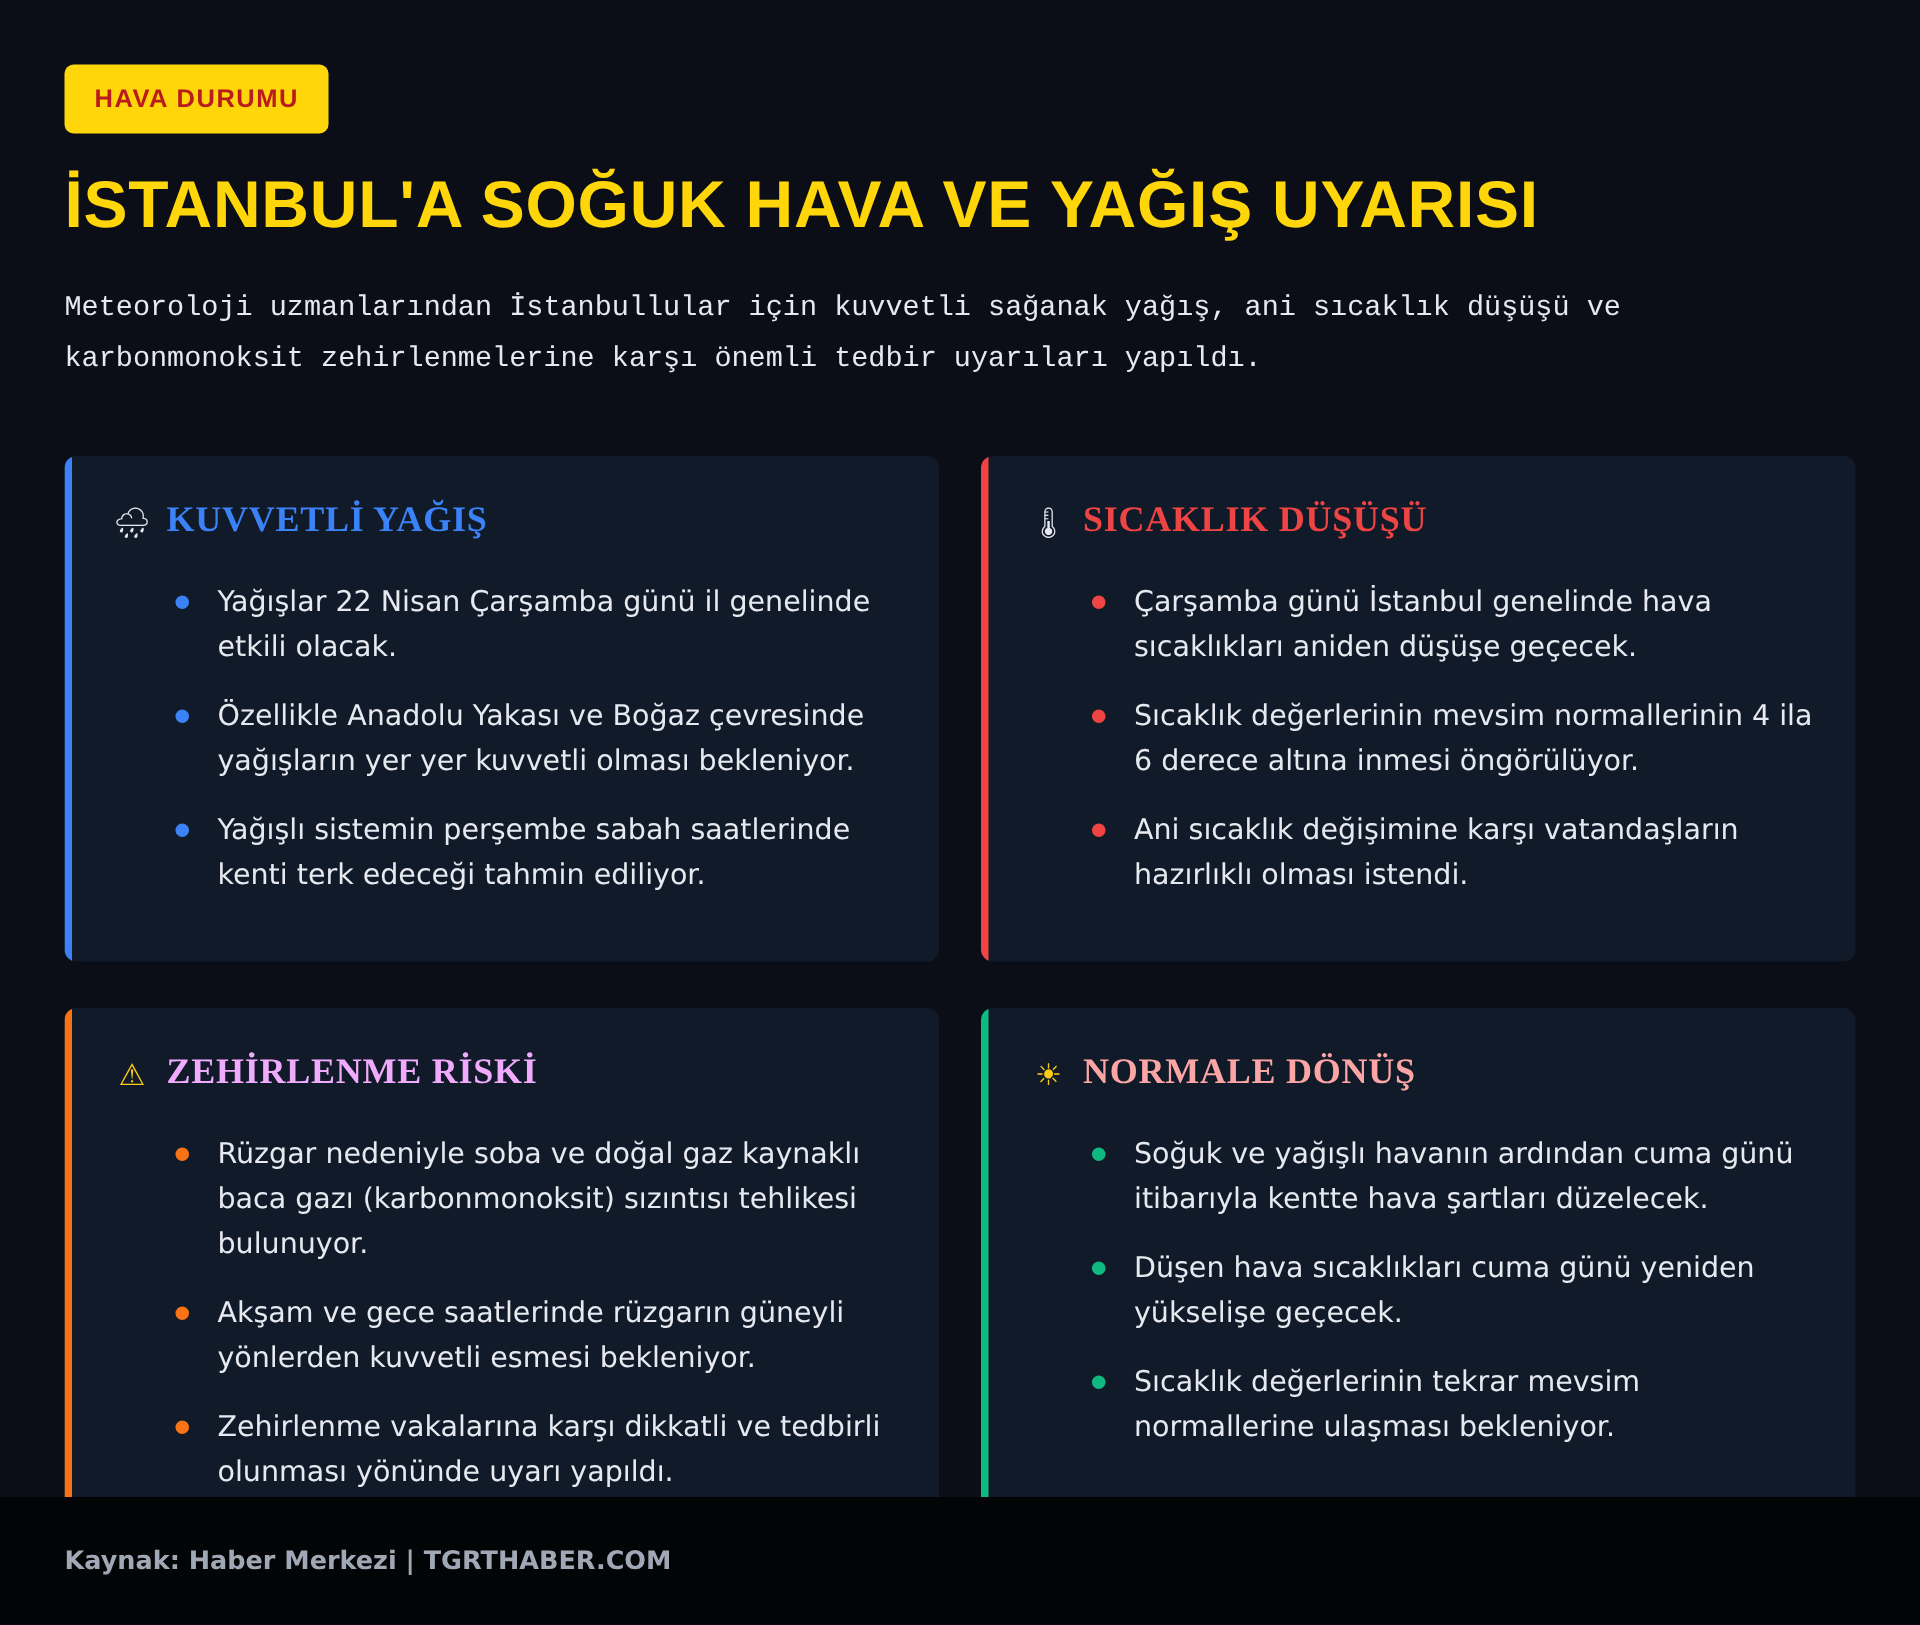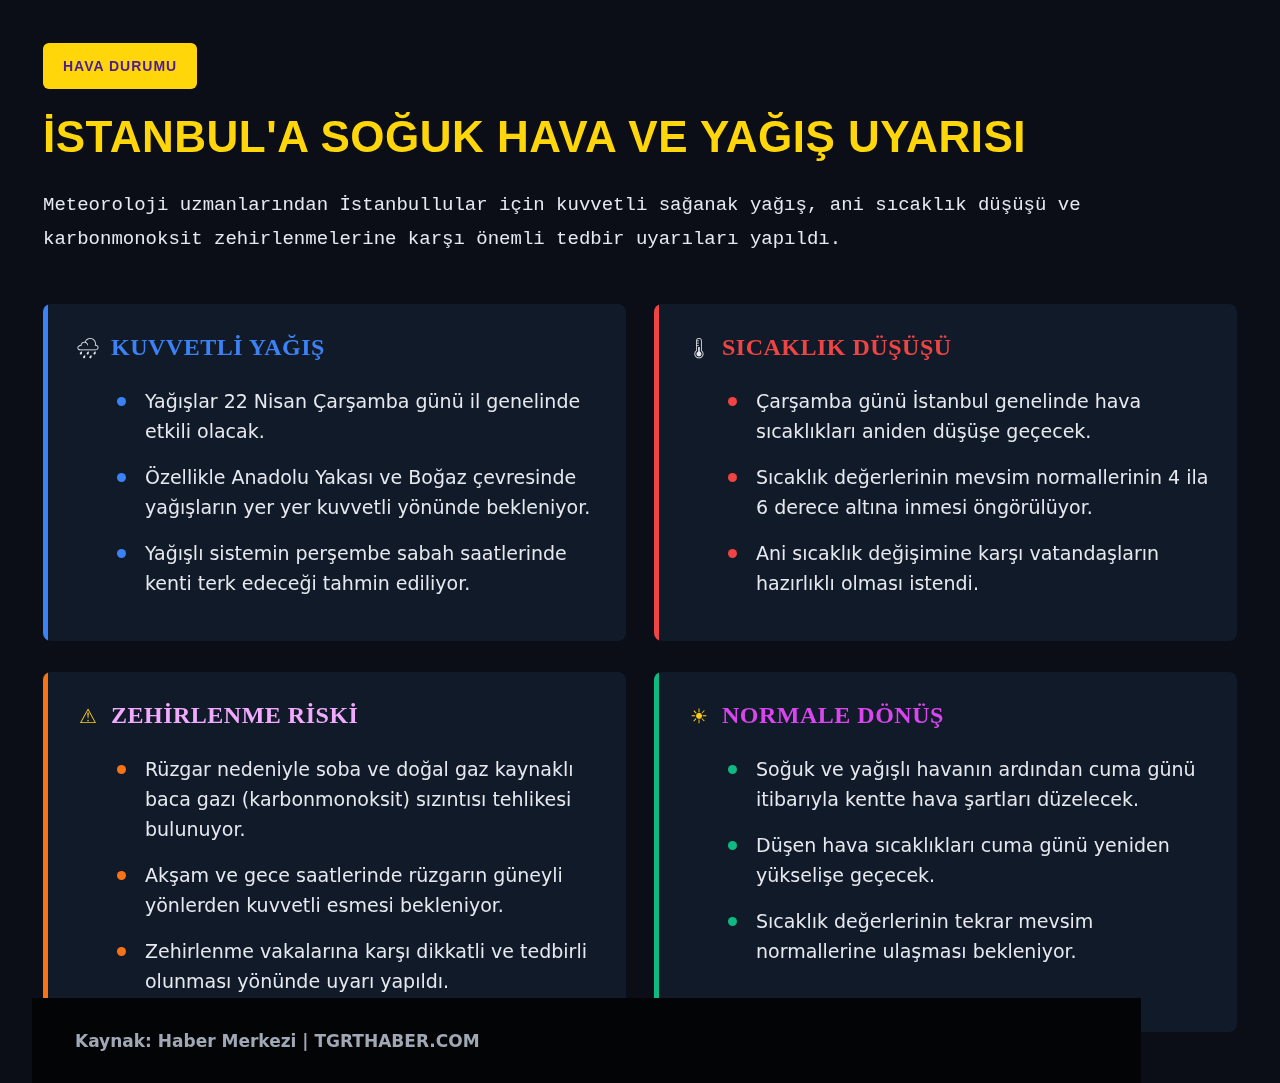--- a/index.html
+++ b/index.html
@@ -9,22 +9,22 @@
     font-family: "DejaVu Sans", sans-serif;
     color: #e6e9ef;
   }
   .page { position: relative; width: 1280px; height: 1083px; }
   .badge {
     position: absolute; left: 43px; top: 43px;
     height: 46px; padding: 0 20px;
     background: #ffd60a; border-radius: 6px;
     display: flex; align-items: center;
     font-family: "Liberation Sans", sans-serif;
-    font-weight: 700; font-size: 14px; letter-spacing: 1px;
-    color: #4c1d95;
+    font-weight: 700; font-size: 17px; letter-spacing: 1px;
+    color: #b91c1c;
   }
   .title {
     position: absolute; left: 43px; top: 112px;
     font-family: "Liberation Sans", sans-serif;
     font-weight: 900; font-size: 44px; letter-spacing: 0.5px;
     color: #ffd60a; white-space: nowrap;
   }
   .subtitle {
     position: absolute; left: 43px; top: 188px; width: 1120px;
     font-family: Liberation Mono, monospace;
@@ -59,23 +59,23 @@
   .card li {
     position: relative; padding-left: 28px;
     font-size: 19px; line-height: 30px; color: #e6e9ef;
     margin-bottom: 16px;
   }
   .card li .dot {
     position: absolute; left: 0; top: 11px;
     width: 9px; height: 9px; border-radius: 50%;
   }
   .footer {
-    position: absolute; left: 0; top: 998px; width: 1109px; height: 85px;
+    position: absolute; left: 0; top: 998px; width: 1280px; height: 85px;
     background: #030405;
-    display: flex; align-items: center; padding-left: 43px; margin-left: 32px;
+    display: flex; align-items: center; padding-left: 43px;
   }
   .footer span {
     font-family: "DejaVu Sans", sans-serif;
     font-size: 17px; font-weight: 700; color: #a1a8b5;
   }
 </style>
 </head>
 <body>
 
 <div class="page">
@@ -85,21 +85,21 @@
   <p class="subtitle">Meteoroloji uzmanlarından İstanbullular için kuvvetli sağanak yağış, ani sıcaklık düşüşü ve karbonmonoksit zehirlenmelerine karşı önemli tedbir uyarıları yapıldı.</p>
 
   <div class="card" style="left:43px; top:304px; width:583px; height:337px;">
     <div class="accent" style="background:#3b82f6;"></div>
     <div class="card-head">
       <span class="card-icon">🌧</span>
       <span class="card-title" style="color:#3b82f6;">KUVVETLİ YAĞIŞ</span>
     </div>
     <ul>
       <li><span class="dot" style="background:#3b82f6;"></span><span>Yağışlar 22 Nisan Çarşamba günü il genelinde etkili olacak.</span></li>
-      <li><span class="dot" style="background:#3b82f6;"></span><span>Özellikle Anadolu Yakası ve Boğaz çevresinde yağışların yer yer kuvvetli yönünde bekleniyor.</span></li>
+      <li><span class="dot" style="background:#3b82f6;"></span><span>Özellikle Anadolu Yakası ve Boğaz çevresinde yağışların yer yer kuvvetli olması bekleniyor.</span></li>
       <li><span class="dot" style="background:#3b82f6;"></span><span>Yağışlı sistemin perşembe sabah saatlerinde kenti terk edeceği tahmin ediliyor.</span></li>
     </ul>
   </div>
 
   <div class="card" style="left:654px; top:304px; width:583px; height:337px;">
     <div class="accent" style="background:#ef4444;"></div>
     <div class="card-head">
       <span class="card-icon">🌡</span>
       <span class="card-title" style="color:#ef4444;">SICAKLIK DÜŞÜŞÜ</span>
     </div>
@@ -120,21 +120,21 @@
       <li><span class="dot" style="background:#f97316;"></span><span>Rüzgar nedeniyle soba ve doğal gaz kaynaklı baca gazı (karbonmonoksit) sızıntısı tehlikesi bulunuyor.</span></li>
       <li><span class="dot" style="background:#f97316;"></span><span>Akşam ve gece saatlerinde rüzgarın güneyli yönlerden kuvvetli esmesi bekleniyor.</span></li>
       <li><span class="dot" style="background:#f97316;"></span><span>Zehirlenme vakalarına karşı dikkatli ve tedbirli olunması yönünde uyarı yapıldı.</span></li>
     </ul>
   </div>
 
   <div class="card" style="left:654px; top:672px; width:583px; height:360px;">
     <div class="accent" style="background:#10b981;"></div>
     <div class="card-head">
       <span class="card-icon" style="color:#facc15;">☀</span>
-      <span class="card-title" style="color:#d946ef;">NORMALE DÖNÜŞ</span>
+      <span class="card-title" style="color:#fca5a5;">NORMALE DÖNÜŞ</span>
     </div>
     <ul>
       <li><span class="dot" style="background:#10b981;"></span><span>Soğuk ve yağışlı havanın ardından cuma günü itibarıyla kentte hava şartları düzelecek.</span></li>
       <li><span class="dot" style="background:#10b981;"></span><span>Düşen hava sıcaklıkları cuma günü yeniden yükselişe geçecek.</span></li>
       <li><span class="dot" style="background:#10b981;"></span><span>Sıcaklık değerlerinin tekrar mevsim normallerine ulaşması bekleniyor.</span></li>
     </ul>
   </div>
 
   <div class="footer">
     <span>Kaynak: Haber Merkezi | TGRTHABER.COM</span>

